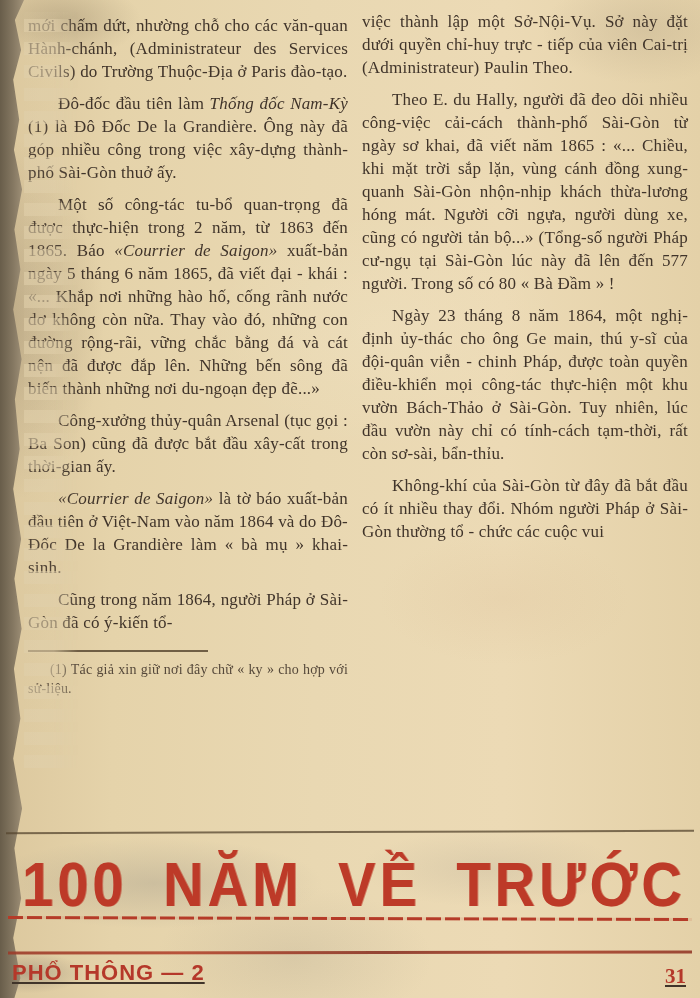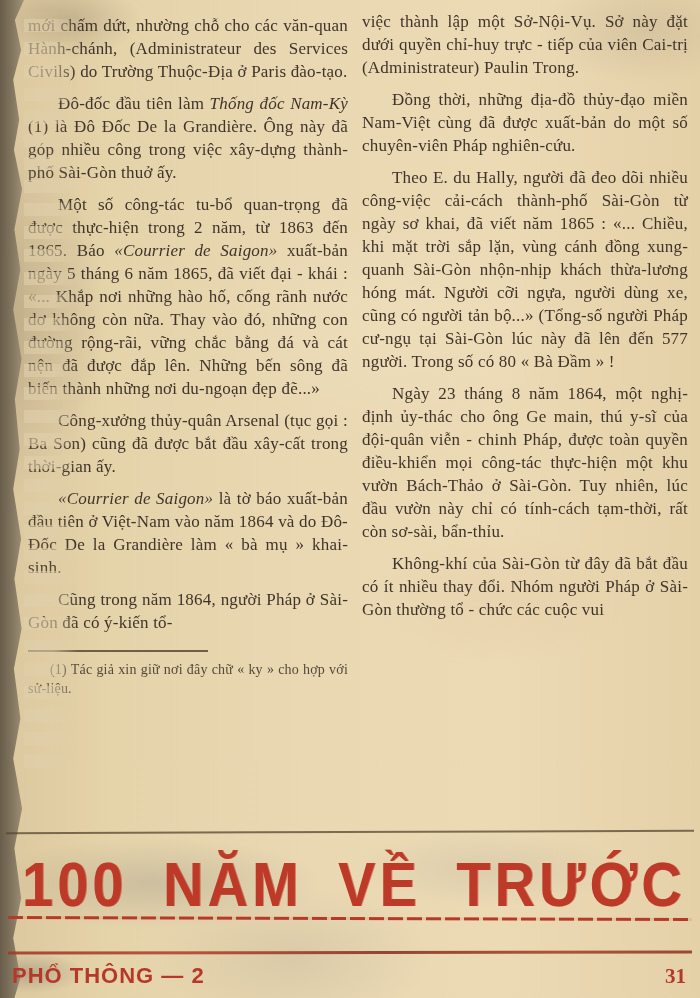--- a/index.html
+++ b/index.html
@@ -47,21 +47,21 @@
     position:absolute;top:847px;left:22px;width:668px;margin:0;
     font-family:"Liberation Sans",sans-serif;font-weight:bold;font-size:56px;
     letter-spacing:4px;word-spacing:16px;color:#bd3a28;white-space:nowrap;
     transform:scaleY(1.14);transform-origin:top left;
     text-shadow:1px 0 0 rgba(189,58,40,.55);
   }
   .rule-red-1{position:absolute;top:917px;left:8px;width:684px;height:3px;transform:rotate(.15deg);
     background:repeating-linear-gradient(90deg,#b53b28 0 15px, rgba(181,59,40,.12) 15px 19px);}
   .rule-red-2{position:absolute;top:951px;left:8px;width:684px;height:3px;opacity:.9;transform:rotate(-.1deg);
     background:linear-gradient(90deg,#9c3c2a,#b3452e 25%,#8a3526 55%,#aa432d 80%,#933928);}
-  .footer{position:absolute;top:957px;left:12px;right:10px;display:flex;justify-content:space-between;align-items:flex-end;}
+  .footer{position:absolute;top:957px;left:12px;right:10px;display:flex;justify-content:space-between;align-items:center;text-decoration:underline;}
   .footer-mag{font-family:"Liberation Sans",sans-serif;font-weight:bold;font-size:22px;letter-spacing:1px;color:#b5382a;}
   .footer-page{font-family:"Liberation Serif",serif;font-weight:bold;font-size:21px;color:#b5382a;padding-top:7px;padding-right:4px;}
 </style>
 </head>
 <body>
 
 <div class="page">
   <div class="texture"></div>
   <div class="torn-edge"></div>
 
@@ -72,22 +72,21 @@
     <p><span>Công-xưởng thủy-quân Arsenal (tục gọi : </span><span class="b">Ba Son</span><span>) cũng đã được bắt đầu xây-cất trong thời-gian ấy.</span></p>
     <p><span class="i">«Courrier de Saigon»</span><span> là </span><span class="b">tờ báo</span><span> xuất-bản đầu </span><span class="b">tiên ở Việt-Nam</span><span> vào năm </span><span class="b">1864</span><span> và do Đô-Đốc De la Grandière làm </span><span class="b">« bà mụ »</span><span> khai-sinh.</span></p>
     <p><span>Cũng trong năm </span><span class="b">1864</span><span>, người Pháp ở Sài-Gòn đã có ý-kiến tổ-</span></p>
     <div class="footnote">
       <div class="footnote-rule"></div>
       <p class="fn-text"><span>(1) Tác giả xin giữ nơi đây chữ « ky » cho hợp với sử-liệu.</span></p>
     </div>
   </div>
 
   <div class="col col-right">
-    <p class="no-indent"><span>việc thành lập một </span><span class="b">Sở-Nội-Vụ.</span><span> Sở này đặt dưới quyền chỉ-huy trực - tiếp của viên Cai-trị (Administrateur) </span><span class="b">Paulin Trong.</span></p>
-    <p><span>Đồng thời, những </span><span class="b">địa-đồ thủy-đạo miền Nam-Việt</span><span> cùng đã được xuất-bản do một số chuyên-viên Pháp nghiên-cứu.</span></p>
+    <p class="no-indent"><span>việc thành lập một </span><span class="b">Sở-Nội-Vụ.</span><span> Sở này đặt dưới quyền chỉ-huy trực - tiếp của viên Cai-trị (Administrateur) </span><span class="b">Paulin Theo.</span></p>
     <p><span>Theo E. du Hally, người đã đeo dõi nhiều công-việc cải-cách thành-phố Sài-Gòn từ ngày sơ khai, đã viết năm </span><span class="b">1865</span><span> : «... Chiều, khi mặt trời sắp lặn, vùng cánh đồng xung-quanh Sài-Gòn nhộn-nhịp khách thừa-lương hóng mát. Người cỡi ngựa, người dùng xe, cũng có người tản bộ...» (Tổng-số người Pháp cư-ngụ tại Sài-Gòn lúc này đã lên đến </span><span class="b">577</span><span> người. </span><span class="b">Trong số</span><span> có </span><span class="b">80 « Bà Đầm »</span><span> !</span></p>
     <p><span>Ngày </span><span class="b">23</span><span> tháng </span><span class="b">8</span><span> năm </span><span class="b">1864</span><span>, một nghị-định ủy-thác cho ông Ge main, thú y-sĩ của đội-quân viễn - chinh Pháp, được toàn quyền điều-khiển mọi công-tác thực-hiện một </span><span class="b">khu vườn Bách-Thảo</span><span> ở Sài-Gòn. Tuy nhiên, lúc đầu vườn này chỉ có tính-cách tạm-thời, rất còn sơ-sài, bẩn-thỉu.</span></p>
     <p><span>Không-khí của Sài-Gòn từ đây đã bắt đầu có ít nhiều thay đổi. Nhóm người Pháp ở Sài-Gòn thường tổ - chức các cuộc vui</span></p>
   </div>
 
   <div class="smudge-left"></div>
 
   <div class="rule-dark"></div>
 
   <h1 class="headline">100 NĂM VỀ TRƯỚC</h1>

